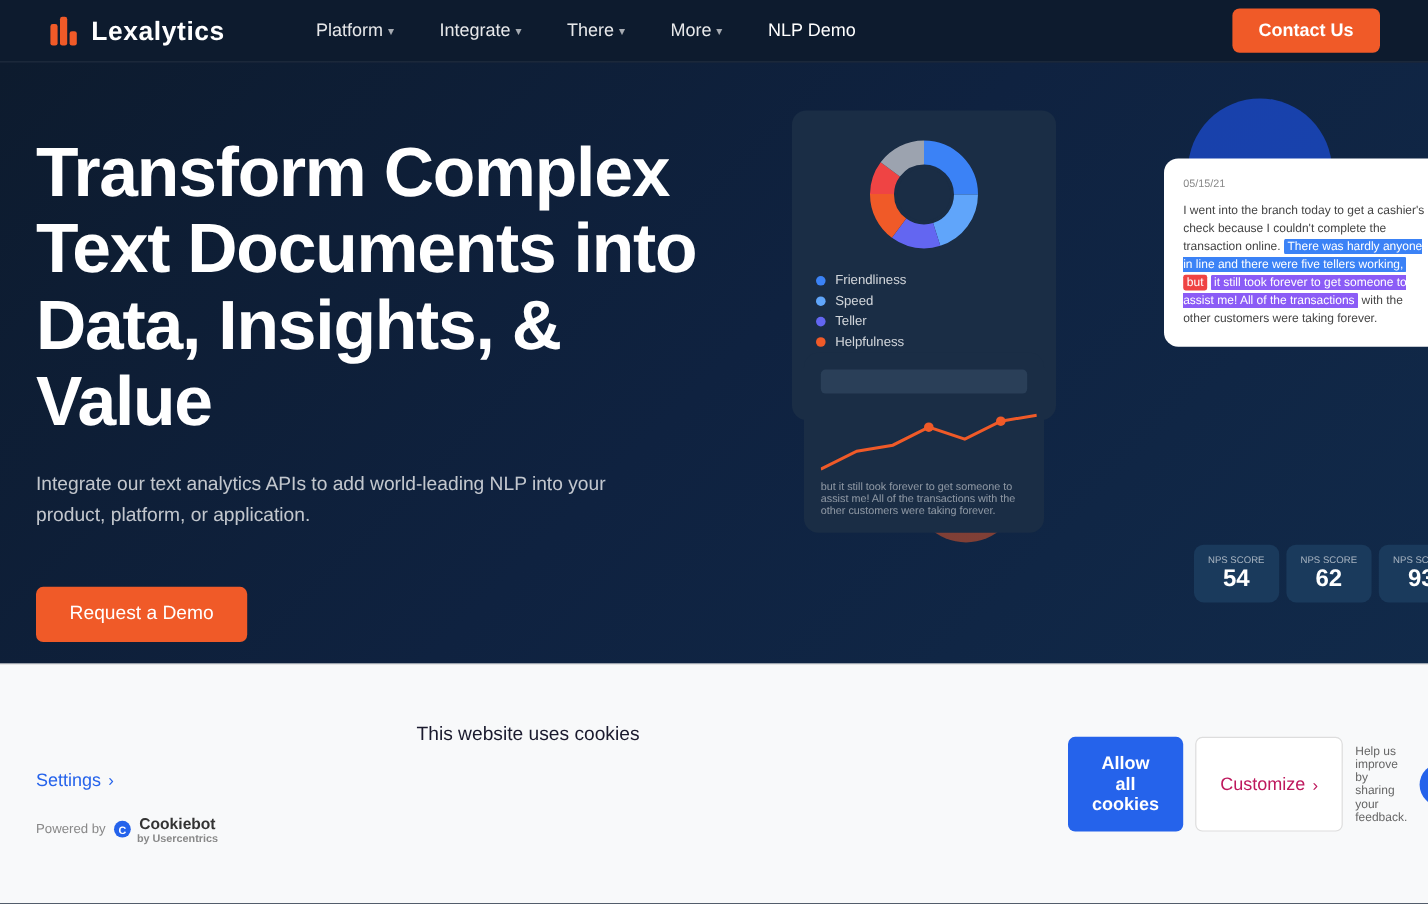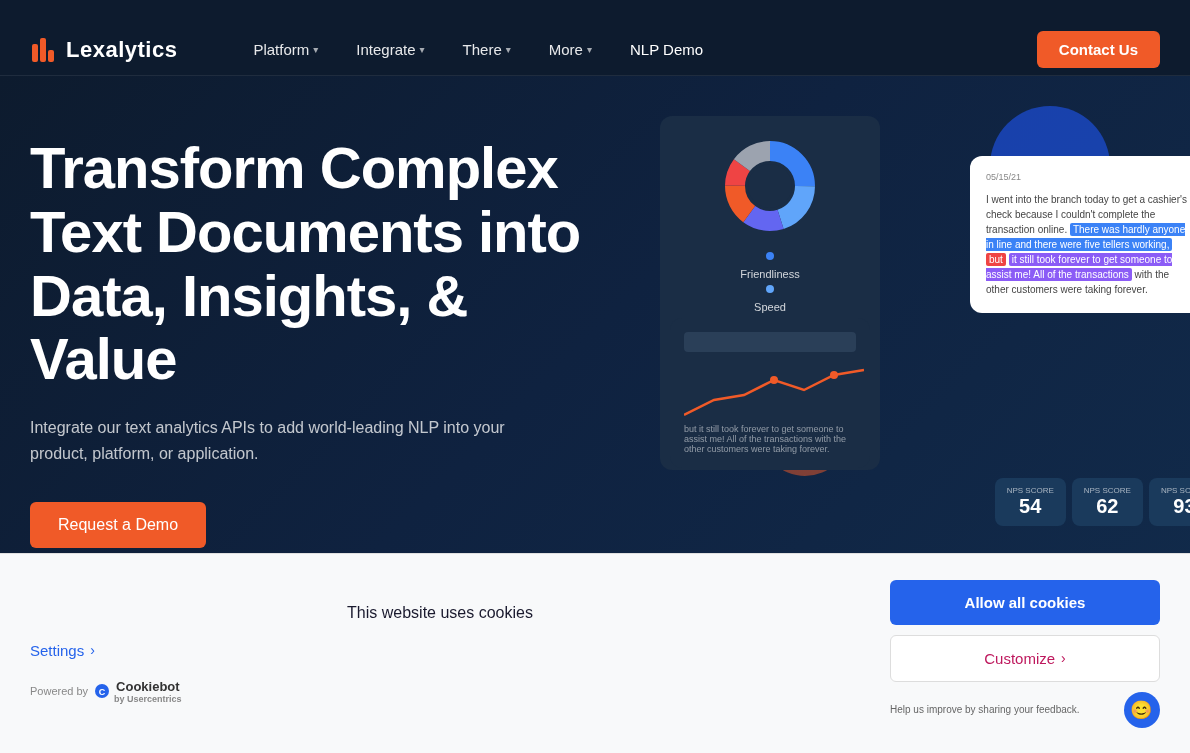--- a/index.html
+++ b/index.html
@@ -4,25 +4,24 @@
   <style>
     * { margin: 0; padding: 0; box-sizing: border-box; }
     body { font-family: -apple-system, BlinkMacSystemFont, 'Segoe UI', sans-serif; background: #0d1b2e; color: white; width: 1190px; height: 753px; overflow: hidden; position: relative; }
 
     
     .navbar {
       background: #0d1b2e;
       height: 52px;
       display: flex;
       align-items: center;
-      padding: 0 30px;
+      padding: 0 40px;
       border-bottom: 1px solid rgba(255,255,255,0.08);
       position: relative;
       z-index: 10;
-      margin-top: 24px;
     }
     .logo {
       display: flex;
       align-items: center;
       gap: 8px;
       margin-right: 60px;
     }
     .logo-icon {
       width: 28px;
       height: 28px;
@@ -87,21 +86,21 @@
       font-weight: 800;
       line-height: 1.1;
       color: white;
       margin-bottom: 24px;
       letter-spacing: -1px;
     }
     .hero-subtitle {
       font-size: 16px;
       color: rgba(255,255,255,0.75);
       line-height: 1.6;
-      margin-bottom: 36px;
+      margin-bottom: 47px;
       max-width: 480px;
     }
     .demo-btn {
       background: #f05a28;
       color: white;
       padding: 14px 28px;
       border: none;
       border-radius: 6px;
       font-size: 16px;
       font-weight: 400;
@@ -134,21 +133,20 @@
       margin-bottom: 16px;
     }
     .donut-svg { width: 100px; height: 100px; }
     .legend-item {
       display: flex;
       align-items: center;
       gap: 8px;
       font-size: 11px;
       color: rgba(255,255,255,0.8);
       margin-bottom: 5px;
-      flex-direction: column;
     }
     .legend-dot {
       width: 8px;
       height: 8px;
       border-radius: 50%;
       flex-shrink: 0;
     }
 
     
     .text-card {
@@ -304,21 +302,21 @@
     .cookiebot-logo {
       display: flex;
       align-items: center;
       gap: 4px;
       font-weight: 700;
       color: #333;
       font-size: 13px;
     }
     .cookie-right {
       display: flex;
-      flex-direction: column;
+      flex-direction: row;
       gap: 10px;
       width: 270px;
     }
     .allow-btn {
       background: #2563eb;
       color: white;
       padding: 14px 20px;
       border: none;
       border-radius: 6px;
       font-size: 15px;

